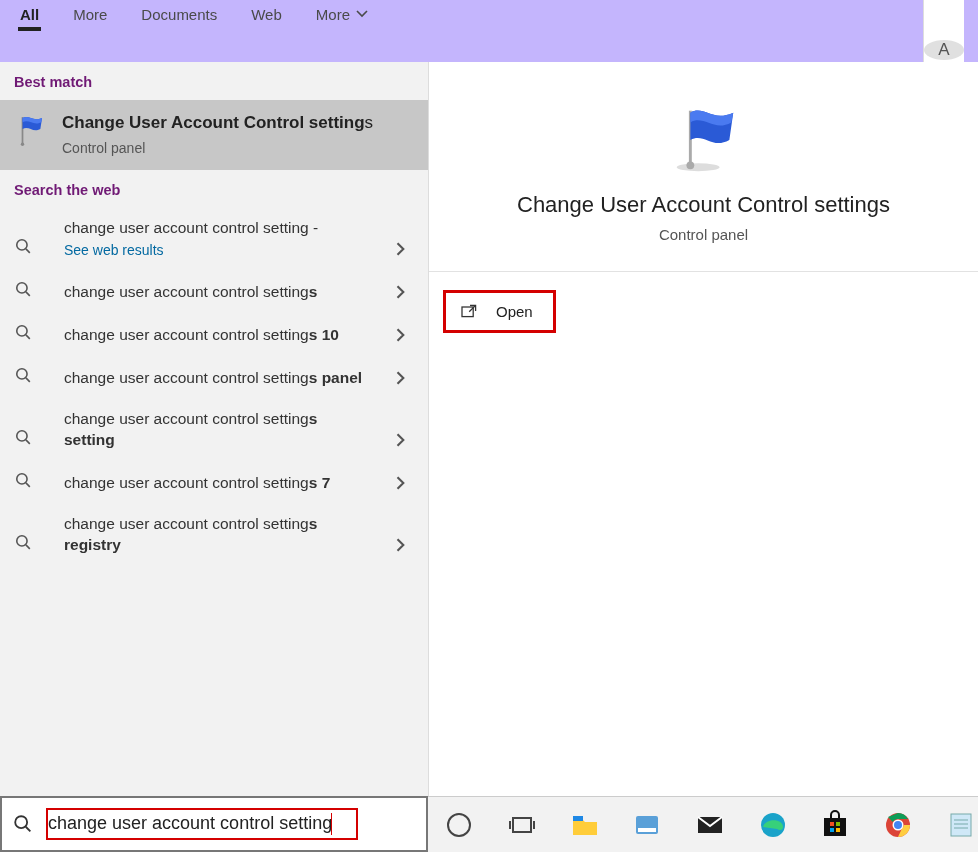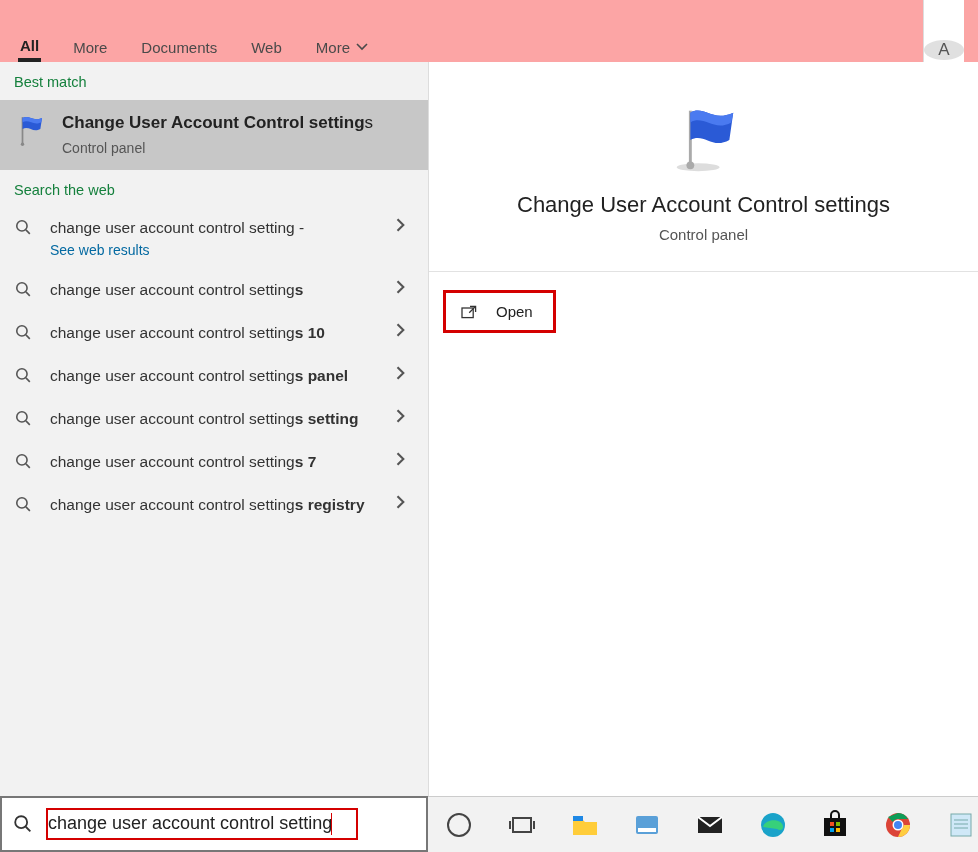--- a/index.html
+++ b/index.html
@@ -1,54 +1,54 @@
 <!DOCTYPE html>
 <html><head>
 <meta charset="utf-8">
 <style>
   * { box-sizing: border-box; margin: 0; padding: 0; font-family: "Segoe UI", Tahoma, sans-serif; }
   body { width: 978px; height: 852px; background: #f2f2f2; overflow: hidden; position: relative; }
 
   
-  .tabs { height: 62px; display: flex; align-items: flex-end; padding-left: 18px; background: #fca5a5; position: relative; }
+  .tabs { height: 62px; display: flex; align-items: flex-start; padding-left: 18px; background: #c4b5fd; position: relative; }
   .tab { font-size: 15px; color: #4a4a4a; margin-right: 30px; padding: 6px 2px; cursor: default; display:flex; align-items:center; gap:6px;}
   .tab.active { color: #222; font-weight: 600; border-bottom: 4px solid #222; padding-bottom: 4px; }
   .tabs .right { position: absolute; right: 14px; top: 0; height: 62px; display: flex; align-items: center; gap: 14px; }
   .avatar { width: 40px; height: 40px; border-radius: 50%; background: #e0e0e0; color:#555; display:flex; align-items:center; justify-content:center; font-size:17px; }
   .iconbtn { width: 38px; height: 38px; display:flex; align-items:center; justify-content:center; color:#444; }
   .iconbtn svg { width:20px; height:20px; }
 
   
   .split { display:flex; height: 734px; }
   .left { width: 428px; background:#f2f2f2; overflow:hidden; position:relative; }
   .right { flex:1; background:#fff; border-left:1px solid #ddd; padding-top: 40px; display:flex; flex-direction:column; align-items:center; position:relative;}
 
   
-  .sect-head { font-size: 14.5px; font-weight: 400; color:#15803d; padding: 12px 14px 10px; }
+  .sect-head { font-size: 14.5px; font-weight: 700; color:#701a75; padding: 12px 14px 10px; }
   .best-match { background:#c7c7c7; padding: 12px 14px 14px; display:flex; gap:14px; cursor:default;}
   .flag-ico { width:34px; height:34px; flex:none; }
   .bm-title { font-size:17px; color:#222; line-height:1.3; }
   .bm-title b { font-weight:700; }
   .bm-sub { font-size:14px; color:#555; margin-top:6px; }
 
-  .wrow { display:flex; align-items:flex-start; padding: 10px 12px 10px 14px; gap: 14px; cursor:default; }
+  .wrow { display:flex; align-items:flex-end; padding: 10px 12px 10px 14px; gap: 28px; cursor:default; }
   .wrow .mag { width:22px; flex:none; color:#555;}
   .wrow .mag svg{width:19px;height:19px;}
   .wrow .txt { flex:1; font-size:15.5px; color:#333; line-height:1.35; }
   .wrow .txt b { font-weight:700; }
   .wrow .sub { font-size:14px; color:#0369a1; margin-top:2px;}
   .wrow .chev { width:22px; color:#555; }
   .wrow .chev svg{width:14px;height:14px;}
 
   
   .big-flag { width:78px; height:72px; margin-bottom:18px; }
   .right .title { font-size:22px; color:#222; text-align:center; }
   .right .sub { font-size:15px; color:#555; margin-top:8px; }
   .divider { width:100%; height:1px; background:#e2e2e2; margin-top:28px;}
-  .open-row { align-self:flex-start; margin: 18px 0 0 14px; padding: 10px 20px 10px 14px; display:flex; align-items:center; gap:16px; border:3px solid #d40000; font-size:15px; color:#222; cursor:default;}
+  .open-row { align-self:flex-start; margin: 18px 0 0 14px; padding: 10px 20px 10px 14px; display:flex; align-items:flex-start; gap:16px; border:3px solid #d40000; font-size:15px; color:#222; cursor:default;}
   .open-row svg{width:20px;height:16px;}
 
   
   .searchbar { position:absolute; left:0; bottom:0; width:428px; height:56px; background:#fff; border:2px solid #777; display:flex; align-items:center; padding:0 10px;}
   .searchbar svg { width:22px; height:22px; color:#333; margin-right:14px;}
   .searchbar .inp { flex:1; font-size:18px; color:#222; border:none; outline:none; background:transparent;}
   .searchbar .hl { position:absolute; left:44px; top:10px; right:68px; bottom:10px; border:2px solid #d40000; pointer-events:none;}
   .searchbar .cursor{ display:inline-block; width:1px; height:22px; background:#d40000; vertical-align:middle; margin-left:-1px;}
 
   

